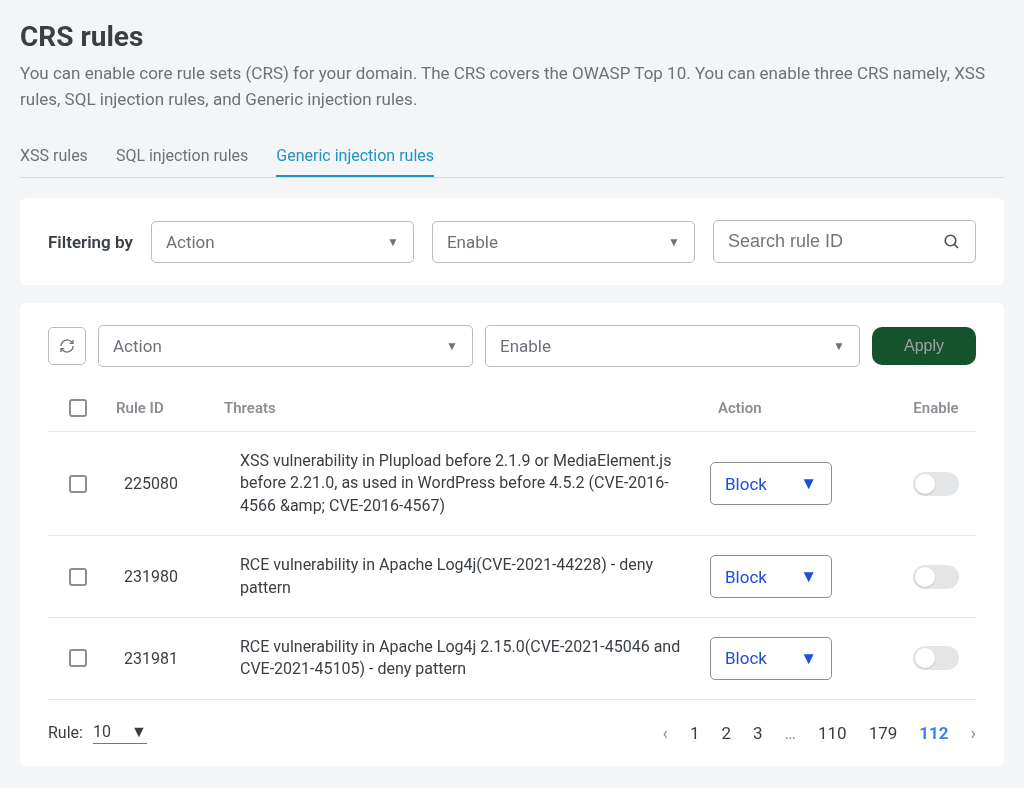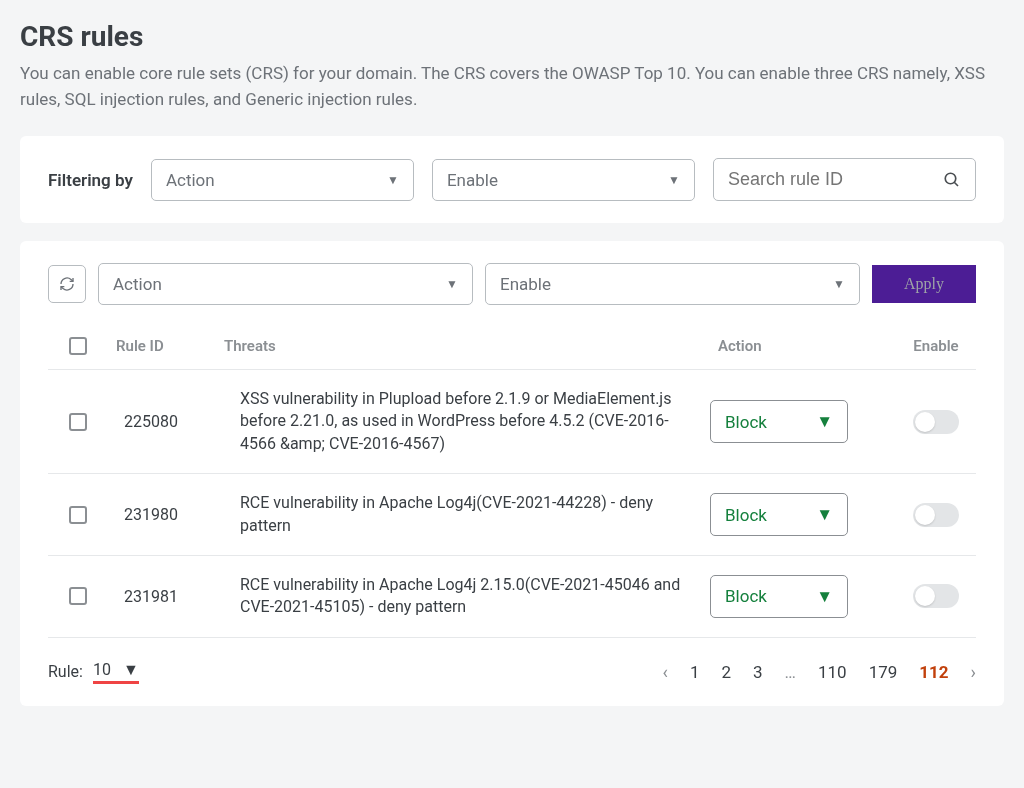--- a/index.html
+++ b/index.html
@@ -43,23 +43,23 @@
   .table-card { background: #fff; border-radius: 6px; padding: 22px 28px; }
 
   .toolbar { display: flex; align-items: center; gap: 12px; margin-bottom: 18px; }
   .refresh-btn {
     width: 38px; height: 38px; border: 1px solid #b7bcc0; border-radius: 5px;
     display: flex; align-items: center; justify-content: center; cursor: pointer;
     background: #fff;
   }
   .toolbar .select-box { flex: 1; }
   .apply-btn {
-    border: none; background: #4c1d95; color: #9ea3a7;
-    border-radius: 0; padding: 10px 32px; font-size: 16px;
-    cursor: not-allowed; flex: 0 0 auto; font-family: Liberation Serif, serif;
+    border: none; background: #14532d; color: #9ea3a7;
+    border-radius: 10px; padding: 10px 32px; font-size: 16px;
+    cursor: not-allowed; flex: 0 0 auto;
   }
 
   .tbl-header {
     display: grid;
     grid-template-columns: 60px 100px 1fr 170px 80px;
     gap: 8px;
     padding: 14px 0; color: #8b8f93; font-weight: 600; font-size: 15px;
     border-bottom: 1px solid #e6e8ea;
   }
   .tbl-row {
@@ -73,54 +73,59 @@
   .cell-check { display:flex; justify-content:center; }
   .checkbox {
     width: 18px; height: 18px; border: 2px solid #8b8f93; border-radius: 3px;
     display: inline-block; cursor: pointer; background: #fff;
   }
   .rule-id { font-size: 16px; color: #3a3f44; }
   .threat { font-size: 16px; color: #3a3f44; line-height: 1.4; }
   .action-select {
     display: flex; align-items: center; justify-content: space-between;
     border: 1px solid #8b8f93; border-radius: 5px;
-    padding: 10px 14px; font-size: 17px; color: #15803d;
-    background: #fff; cursor: pointer; width: 138px;
+    padding: 10px 14px; font-size: 17px; color: #1d4ed8;
+    background: #fff; cursor: pointer; width: 122px;
   }
   .toggle {
     width: 46px; height: 24px; background: #e3e5e7; border-radius: 12px;
     position: relative; cursor: pointer;
   }
   .toggle::after {
     content: ""; position: absolute; left: 2px; top: 2px;
     width: 20px; height: 20px; background: #fff; border-radius: 50%;
     box-shadow: 0 1px 2px rgba(0,0,0,0.15);
   }
   .enable-col { display:flex; justify-content:center; }
 
   .footer { display: flex; align-items: center; justify-content: space-between; margin-top: 22px; }
   .show-block { display: flex; align-items: center; gap: 10px; font-size: 16px; color: #3a3f44; }
-  .show-select { display: flex; align-items: center; gap: 12px; border-bottom: 3px solid #ef4444; padding-bottom: 2px; cursor: pointer; }
+  .show-select { display: flex; align-items: center; gap: 20px; border-bottom: 1px solid #ef4444; padding-bottom: 2px; cursor: pointer; }
 
   .pager { display: flex; align-items: center; gap: 22px; font-size: 17px; color: #3a3f44; }
   .pager .pg { cursor: pointer; }
   .pager .chev { color: #8b8f93; cursor: pointer; font-size: 18px; }
-  .pager .active-pg { color: #c2410c; font-weight: 700; }
+  .pager .active-pg { color: #3b82f6; font-weight: 700; }
   .pager .dots { color: #8b8f93; }
 
   svg { display: block; }
 </style>
 </head>
 <body>
 
 <div class="container">
 
   <h1>CRS rules</h1>
   <p class="subtitle">You can enable core rule sets (CRS) for your domain. The CRS covers the OWASP Top 10. You can enable three CRS namely, XSS rules, SQL injection rules, and Generic injection rules.</p>
 
+  <div class="tabs">
+    <div class="tab">XSS rules</div>
+    <div class="tab">SQL injection rules</div>
+    <div class="tab active">Generic injection rules</div>
+  </div>
 
   <div class="card">
     <div class="filter-row">
       <span class="filter-label">Filtering by</span>
       <div class="select-box">
         <span>Action</span>
         <span class="caret">▼</span>
       </div>
       <div class="select-box">
         <span>Enable</span>

